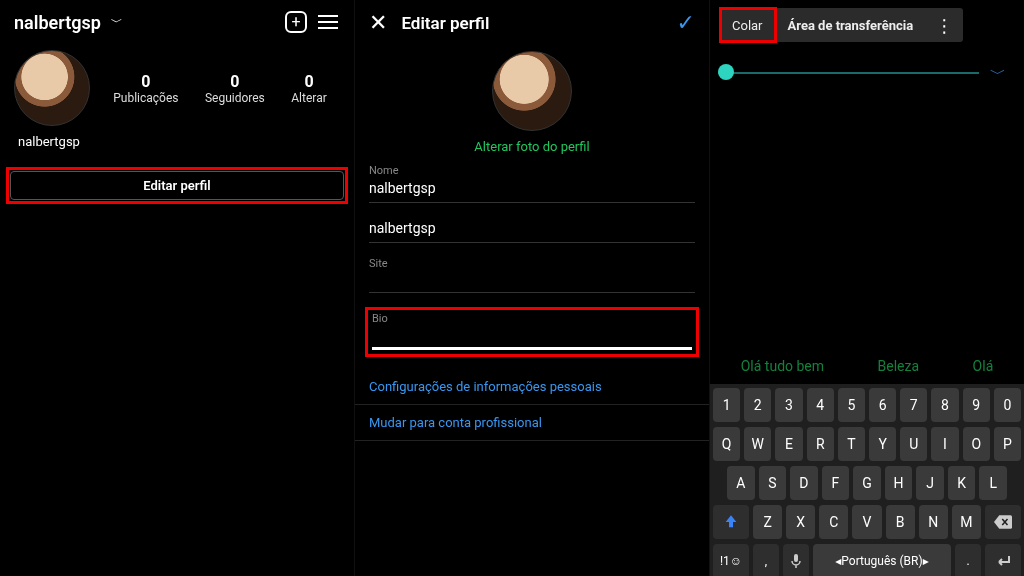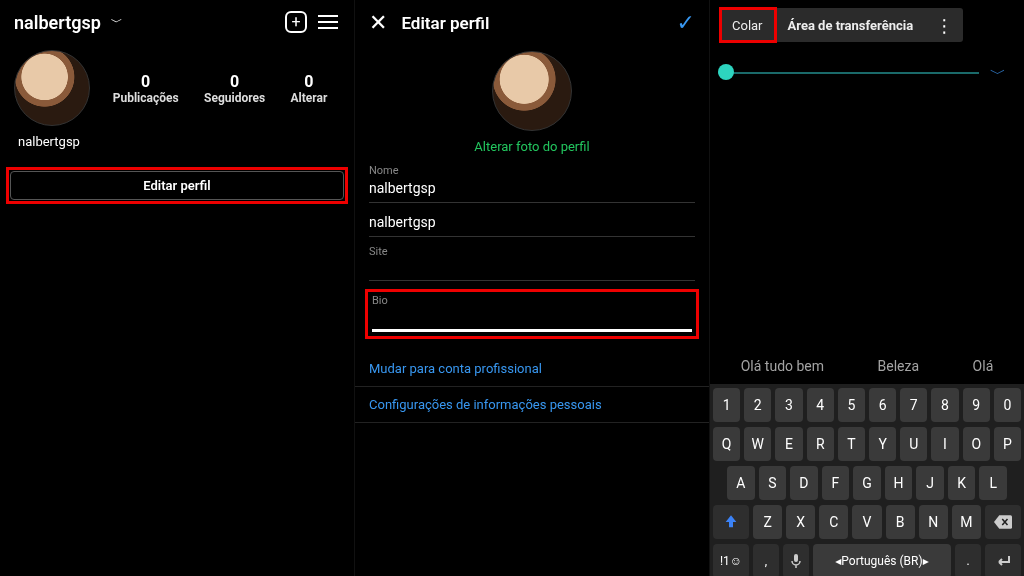--- a/index.html
+++ b/index.html
@@ -16,54 +16,54 @@
   .p1-header .spacer { flex: 1; }
   .p1-header .icon { width: 24px; height: 24px; display: flex; align-items: center; justify-content: center; }
   .plus-box { border: 2px solid #fff; border-radius: 6px; width: 22px; height: 22px; display:flex;align-items:center;justify-content:center;font-size:16px;line-height:1;}
   .hamburger { display:flex;flex-direction:column;gap:4px;}
   .hamburger span{display:block;width:20px;height:2px;background:#fff;}
   .p1-stats { display:flex; align-items:center; padding: 6px 14px 4px; gap: 10px;}
   .avatar { width: 76px; height: 76px; border-radius: 50%; background: radial-gradient(circle at 40% 35%, #e8c9a8 0 35%, #8a5a3a 36% 45%, #2a1a10 46% 100%); border:1px solid #333; flex-shrink:0;}
   .avatar-sm { width: 80px; height: 80px; border-radius:50%; background: radial-gradient(circle at 40% 35%, #e8c9a8 0 35%, #8a5a3a 36% 45%, #2a1a10 46% 100%); border:1px solid #333;}
   .stats-row { display:flex; flex:1; justify-content:space-around; text-align:center;}
   .stat .n { font-size:16px; font-weight:700;}
-  .stat .l { font-size:12px; color:#ddd;font-weight:bold;}
+  .stat .l { font-size:12px; color:#ddd;}
   .p1-name { padding: 4px 18px; font-size:13px;}
   .edit-btn-wrap { margin: 14px 6px; border: 3px solid #e00; padding:1px;}
   .edit-btn { width:100%; border:1px solid #555; background:transparent; color:#fff; font-size:13px; font-weight:600; padding:6px 0; border-radius:4px; text-align:center;}
 
   
   .p2-header { display:flex; align-items:center; padding:10px 14px; gap:14px;}
   .p2-header .x { font-size:22px; }
   .p2-header .title { font-size:17px; font-weight:600; flex:1;}
   .p2-header .check { color:#3897f0; font-size:22px;}
   .p2-center { text-align:center; padding: 6px 0 4px;}
   .p2-center .avatar-sm { margin: 0 auto 8px;}
   .change-photo { color:#22c55e; font-size:13px; }
   .fields { padding: 6px 14px 0;}
-  .field { margin-bottom: 8px; border-bottom:1px solid #333; padding-bottom:4px;}
+  .field { margin-bottom: 14px; border-bottom:1px solid #333; padding-bottom:4px;}
   .field .flabel { font-size:11px; color:#888;}
   .field .fval { font-size:14px; color:#fff; padding:3px 0 2px; min-height:18px;}
   .bio-wrap { border:3px solid #e00; margin: 2px 10px 12px; padding: 2px 4px 0;}
   .bio-wrap .field { margin-bottom:4px; border-bottom:3px solid #ffffff;}
   .link-row { color:#3897f0; font-size:13px; padding: 10px 14px; border-bottom:1px solid #222;}
 
   
   .p3-top { padding: 8px 10px; display:flex; align-items:flex-end; gap:6px;}
   .ctx-menu { background:#2b2b2b; border-radius:3px; display:flex; align-items:center; overflow:hidden; height:34px;}
   .ctx-item { padding: 0 12px; font-size:13px; display:flex; align-items:center; height:100%; color:#eee;}
   .ctx-item.sep { border-left:1px solid #444;font-weight:bold;}
   .ctx-dots { padding:0 10px; font-size:18px; display:flex;align-items:center;height:100%;}
   .colar-hl { position:absolute; top:7px; left:9px; width:58px; height:36px; border:3px solid #e00; pointer-events:none;}
   .p3-wave { position:relative; height:30px; margin-top:8px;}
   .p3-wave .line { position:absolute; top:14px; left:8px; right:45px; height:2px; background:#1a6a6a;}
   .p3-wave .handle { position:absolute; top:6px; left:8px; width:16px; height:16px; border-radius:50%; background:#2dd4bf;}
   .p3-wave .chev { position:absolute; right:18px; top:6px; color:#2b6cb0; font-size:16px;}
   .p3-spacer { height: 260px;}
-  .suggest { display:flex; justify-content:space-around; padding:10px 4px; color:#a3a3a3; font-size:14px;}
+  .suggest { display:flex; justify-content:space-around; padding:10px 4px; color:#15803d; font-size:14px;}
   .kb { background:#1f1f1f; padding:4px 3px 2px;}
   .kb-row { display:flex; gap:4px; margin-bottom:5px; justify-content:center;}
   .key { background:#3a3a3a; color:#fff; border-radius:4px; height:34px; display:flex; align-items:center; justify-content:center; font-size:14px; flex:1; min-width:0;}
   .key.special { background:#2e2e2e;}
   .row-letters2 { padding: 0 14px;}
   .key.shift, .key.back { flex: 0 0 36px;}
   .key.space { flex: 3;}
   .kb-bottom { display:flex; gap:4px;}
   .kb-bottom .key { font-size:12px;}
   .lang { flex: 0 0 110px; font-size:11px;}
@@ -133,22 +133,22 @@
       <div class="flabel">Site</div>
       <div class="fval"></div>
     </div>
   </div>
   <div class="bio-wrap">
     <div class="field">
       <div class="flabel">Bio</div>
       <div class="fval"></div>
     </div>
   </div>
+  <div class="link-row">Configurações de informações pessoais</div>
   <div class="link-row">Mudar para conta profissional</div>
-  <div class="link-row">Configurações de informações pessoais</div>
 </div>
 
 <div class="panel p3">
   <div class="p3-top">
     <div class="ctx-menu">
       <div class="ctx-item">Colar</div>
       <div class="ctx-item sep">Área de transferência</div>
       <div class="ctx-dots">⋮</div>
     </div>
   </div>

